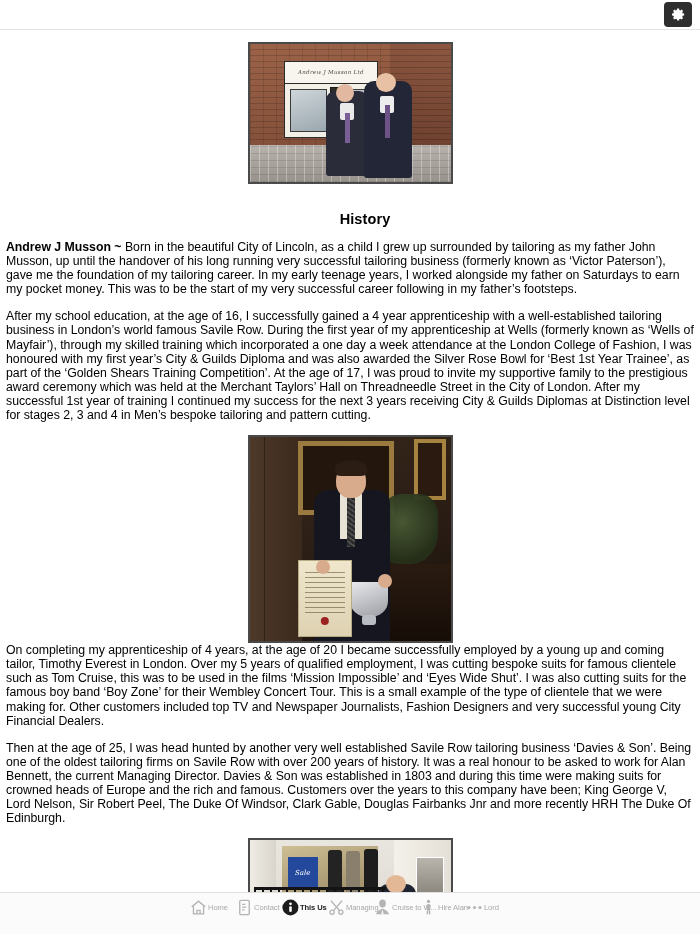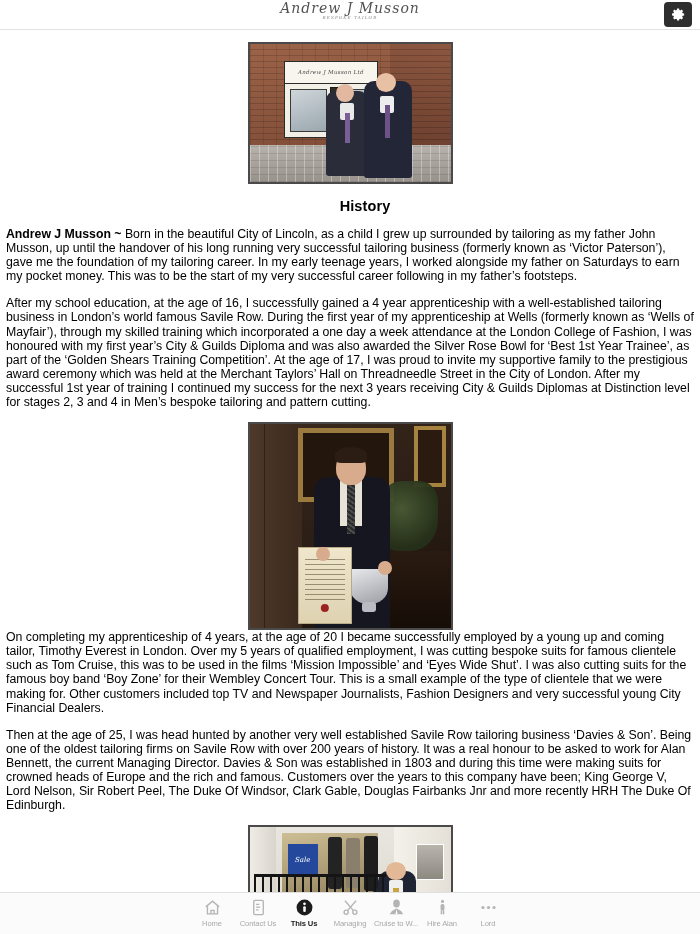--- a/index.html
+++ b/index.html
@@ -85,21 +85,21 @@
     overflow: hidden;
   }
   .photo-1 { width: 205px; height: 142px; }
   .photo-2 { width: 205px; height: 208px; }
   .photo-3 { width: 205px; height: 142px; }
 
   h1.section-title {
     text-align: center;
     font-size: 14.5px;
     font-weight: bold;
-    margin: 14px 0 13px 0;
+    margin: 27px 0 13px 0;
     letter-spacing: .1px;
     padding-left: 30px;
   }
 
   p.body {
     font-size: 12.3px;
     line-height: 14.1px;
     margin: 0 6px 13px 6px;
     text-align: left;
     letter-spacing: -0.02px;
@@ -115,21 +115,20 @@
     background: #fbfbfb;
     border-top: 1px solid #e0e0e0;
     display: flex;
     justify-content: center;
     align-items: flex-start;
     padding-top: 3px;
   }
   .tab {
     width: 46px;
     display: flex;
-    flex-direction: column;
     align-items: center;
     justify-content: flex-start;
     cursor: pointer;
     user-select: none;
   }
   .tab-icon {
     height: 22px;
     display: flex;
     align-items: center;
     justify-content: center;
@@ -263,24 +262,20 @@
               background:#efefef; border-radius:2px;}
   .p3-arm   { position:absolute; left:58.5%; bottom:48%; width:8%; height:6%;
               background:#1f2433; border-radius:3px; transform:rotate(-28deg);}
   .p3-picture{position:absolute; right:3%; top:12%; width:14%; height:26%;
               background:linear-gradient(#b9b5ad,#8d8980); border:1.5px solid #fff;}
 </style>
 </head>
 <body>
 
 <div class="header">
-  <div class="logo-wrap">
-    <div class="logo-script">Andrew J Musson</div>
-    <div class="logo-sub">BESPOKE TAILOR</div>
-  </div>
   <div class="gear-btn">
     <svg width="15" height="15" viewBox="0 0 24 24">
       <path fill="#ffffff" d="M12 8.2a3.8 3.8 0 1 0 0 7.6 3.8 3.8 0 0 0 0-7.6zm0 5.9a2.1 2.1 0 1 1 0-4.2 2.1 2.1 0 0 1 0 4.2z"></path>
       <path fill="#ffffff" d="M21 13.6v-3.2l-2.4-.4a6.9 6.9 0 0 0-.7-1.7l1.4-2-2.3-2.3-2 1.4a6.9 6.9 0 0 0-1.7-.7L12.9 2.3h-3.2l-.4 2.4a6.9 6.9 0 0 0-1.7.7l-2-1.4L3.3 6.3l1.4 2a6.9 6.9 0 0 0-.7 1.7l-2.4.4v3.2l2.4.4c.16.6.4 1.16.7 1.7l-1.4 2 2.3 2.3 2-1.4c.54.3 1.1.54 1.7.7l.4 2.4h3.2l.4-2.4c.6-.16 1.16-.4 1.7-.7l2 1.4 2.3-2.3-1.4-2c.3-.54.54-1.1.7-1.7l2.4-.4z"></path>
     </svg>
   </div>
 </div>
 
 <div class="content">
 

